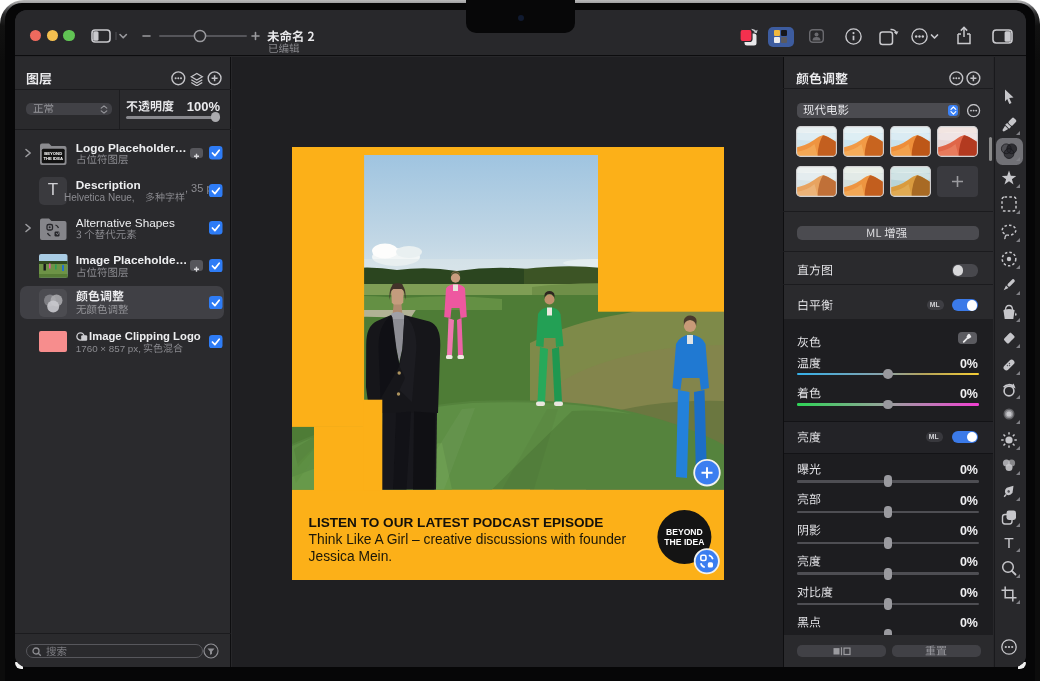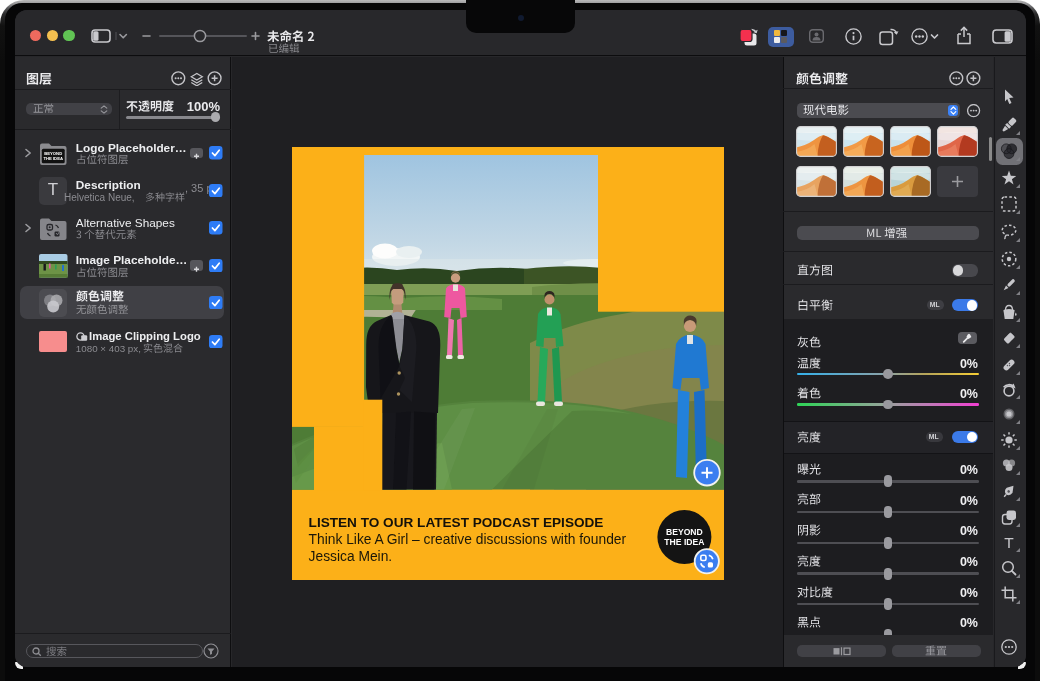--- a/index.html
+++ b/index.html
@@ -208,21 +208,21 @@
     <svg style="position:absolute;left:194px;top:285.8px" width="13.5" height="13.5">
       <rect width="13.5" height="13.5" rx="3.2" fill="#2e7cf6"></rect>
       <path d="M3.4 7 L5.9 9.6 L10.2 4.2" stroke="#fff" stroke-width="1.7" fill="none" stroke-linecap="round" stroke-linejoin="round"></path>
     </svg>
     <div style="position:absolute;left:24px;top:320.5px;width:28px;height:21.5px;border-radius:2px;background:#f78d8d"></div>
     <svg style="position:absolute;left:60.8px;top:321.0px" width="12" height="11">
       <circle cx="4.5" cy="5.5" r="3.6" fill="none" stroke="#cfcfd3" stroke-width="1.3"></circle>
       <rect x="5.2" y="4.2" width="6" height="5.6" rx="1.2" fill="#cfcfd3"></rect>
     </svg>
     <span style="position:absolute;left:74px;top:319.7px;font-size:11.3px;font-weight:bold;color:#edeef0;white-space:nowrap">Image Clipping Logo</span>
-    <span style="position:absolute;left:60.8px;top:333.2px;font-size:9.8px;color:#8c8c91;white-space:nowrap">1080 × 403 px, </span>
+    <span style="position:absolute;left:60.8px;top:333.2px;font-size:9.8px;color:#8c8c91;white-space:nowrap">1760 × 857 px, </span>
     <svg style="position:absolute;left:128.0px;top:333.0px;overflow:visible" width="40" height="12">
       <path transform="translate(0,8.80)" d="M5.4 -1.1C6.7 -0.6 8.0 0.1 8.8 0.7L9.3 0.1C8.5 -0.4 7.1 -1.1 5.7 -1.6ZM2.4 -5.6C2.9 -5.2 3.6 -4.8 3.9 -4.4L4.4 -4.9C4.0 -5.3 3.4 -5.8 2.9 -6.0ZM1.4 -4.0C2.0 -3.7 2.6 -3.2 3.0 -2.8L3.4 -3.4C3.1 -3.8 2.4 -4.2 1.9 -4.5ZM0.9 -7.3V-5.2H1.7V-6.6H8.3V-5.2H9.1V-7.3H5.7C5.5 -7.6 5.3 -8.1 5.0 -8.5L4.3 -8.2C4.5 -7.9 4.7 -7.6 4.8 -7.3ZM0.7 -2.6V-1.9H4.3C3.8 -0.9 2.7 -0.3 0.8 0.1C1.0 0.3 1.2 0.6 1.2 0.8C3.5 0.2 4.6 -0.6 5.2 -1.9H9.3V-2.6H5.4C5.7 -3.5 5.8 -4.7 5.8 -6.1H5.0C5.0 -4.6 4.9 -3.5 4.6 -2.6Z M14.7 -4.9V-3.2H12.4V-4.9ZM15.5 -4.9H17.9V-3.2H15.5ZM16.0 -6.9C15.7 -6.4 15.3 -6.0 14.9 -5.6H12.3C12.7 -6.0 13.0 -6.4 13.4 -6.9ZM13.5 -8.4C12.8 -7.1 11.6 -5.9 10.4 -5.1C10.5 -5.0 10.7 -4.6 10.8 -4.4C11.1 -4.6 11.4 -4.8 11.7 -5.1V-0.8C11.7 0.4 12.2 0.6 13.8 0.6C14.1 0.6 17.2 0.6 17.6 0.6C19.1 0.6 19.5 0.2 19.6 -1.4C19.4 -1.4 19.1 -1.5 18.9 -1.7C18.8 -0.3 18.6 -0.1 17.6 -0.1C17.0 -0.1 14.3 -0.1 13.7 -0.1C12.6 -0.1 12.4 -0.2 12.4 -0.8V-2.5H17.9V-2.0H18.6V-5.6H15.9C16.3 -6.1 16.8 -6.7 17.1 -7.2L16.6 -7.6L16.5 -7.5H13.8C14.0 -7.7 14.1 -8.0 14.2 -8.2Z M24.2 -5.9H28.0V-4.9H24.2ZM24.2 -7.4H28.0V-6.4H24.2ZM23.5 -8.0V-4.3H28.8V-8.0ZM20.9 -7.7C21.5 -7.4 22.3 -6.9 22.7 -6.6L23.2 -7.2C22.8 -7.5 21.9 -7.9 21.4 -8.2ZM20.4 -5.0C21.0 -4.7 21.8 -4.2 22.2 -3.9L22.6 -4.5C22.2 -4.8 21.4 -5.2 20.9 -5.5ZM20.7 0.2 21.3 0.7C21.9 -0.3 22.6 -1.5 23.1 -2.6L22.6 -3.1C22.0 -1.9 21.2 -0.6 20.7 0.2ZM23.5 0.8C23.7 0.7 24.0 0.6 26.2 0.1C26.1 -0.1 26.1 -0.4 26.1 -0.6L24.3 -0.2V-2.0H26.1V-2.7H24.3V-3.9H23.6V-0.5C23.6 -0.1 23.4 0.0 23.2 0.1C23.3 0.3 23.4 0.6 23.5 0.8ZM26.5 -3.8V-0.4C26.5 0.4 26.7 0.6 27.5 0.6C27.6 0.6 28.5 0.6 28.7 0.6C29.4 0.6 29.6 0.3 29.6 -0.9C29.5 -1.0 29.1 -1.1 29.0 -1.2C29.0 -0.2 28.9 -0.0 28.6 -0.0C28.4 -0.0 27.7 -0.0 27.6 -0.0C27.2 -0.0 27.2 -0.1 27.2 -0.4V-1.5C28.0 -1.9 28.9 -2.3 29.5 -2.7L29.0 -3.2C28.5 -2.9 27.9 -2.5 27.2 -2.2V-3.8Z M35.2 -8.4C34.1 -6.9 32.3 -5.5 30.4 -4.8C30.6 -4.6 30.8 -4.3 30.9 -4.1C31.5 -4.4 32.0 -4.6 32.5 -4.9V-4.4H37.5V-5.1C38.0 -4.8 38.6 -4.5 39.2 -4.2C39.3 -4.5 39.5 -4.7 39.7 -4.9C38.1 -5.6 36.7 -6.4 35.5 -7.6L35.8 -8.1ZM32.8 -5.1C33.6 -5.7 34.4 -6.4 35.1 -7.1C35.8 -6.3 36.6 -5.7 37.5 -5.1ZM32.0 -3.2V0.8H32.7V0.2H37.4V0.7H38.2V-3.2ZM32.7 -0.5V-2.6H37.4V-0.5Z" fill="#8c8c91"></path>
     </svg>
     <svg style="position:absolute;left:194px;top:324.8px" width="13.5" height="13.5">
       <rect width="13.5" height="13.5" rx="3.2" fill="#2e7cf6"></rect>
       <path d="M3.4 7 L5.9 9.6 L10.2 4.2" stroke="#fff" stroke-width="1.7" fill="none" stroke-linecap="round" stroke-linejoin="round"></path>
     </svg>
     <div style="position:absolute;left:0;bottom:33px;width:215.5px;height:1px;background:#1b1b1e"></div>
     <div style="position:absolute;left:11px;bottom:9px;width:177px;height:14.5px;border-radius:7.5px;border:1px solid #57575c">
       <svg style="position:absolute;left:5px;top:2.6px" width="10" height="10">

